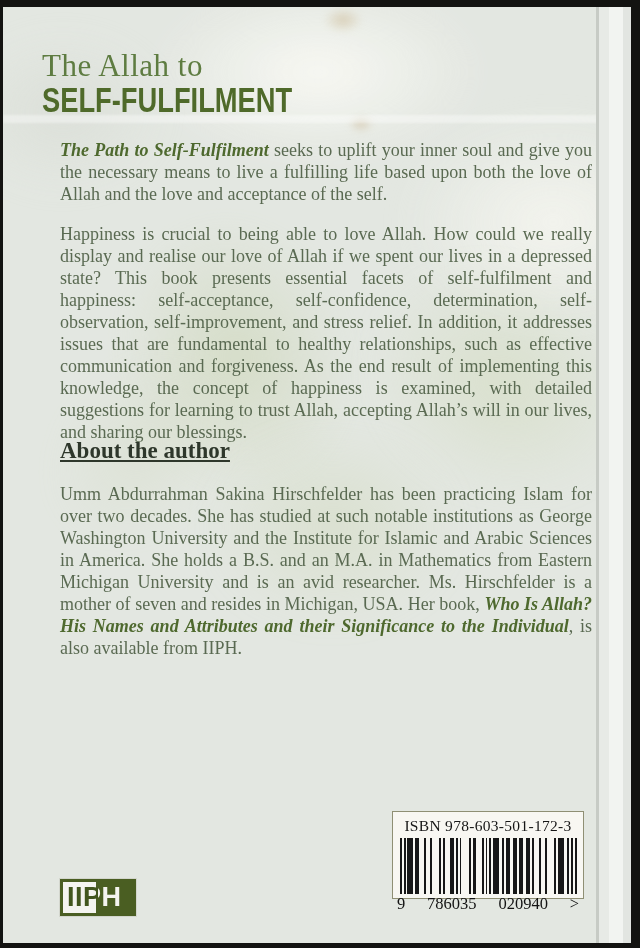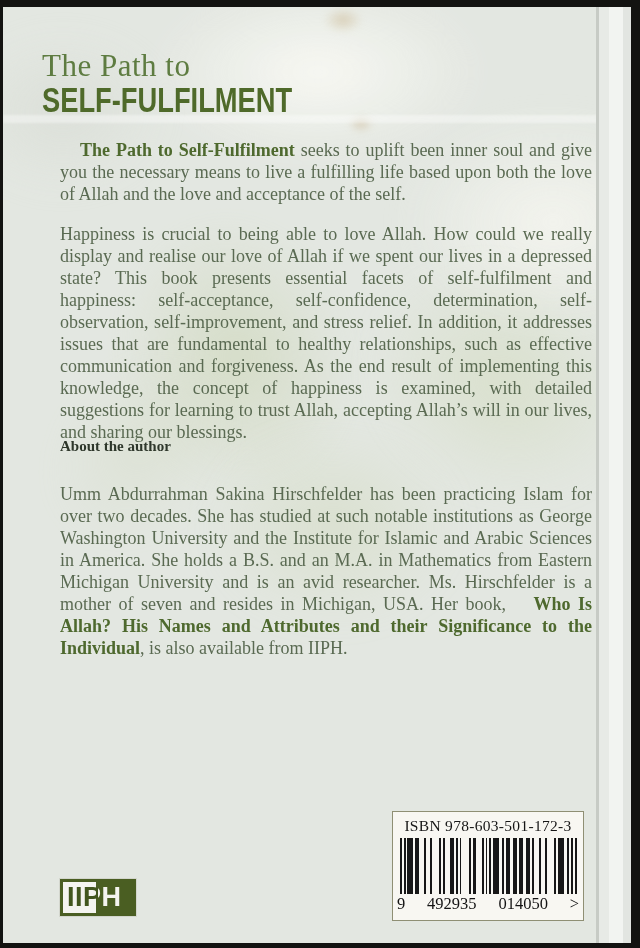--- a/index.html
+++ b/index.html
@@ -57,41 +57,42 @@
     transform:scaleX(.78); transform-origin:0 50%; letter-spacing:0;
     white-space:nowrap;
   }
   .body-par{
     left:60px; width:532px; margin:0; font-size:18px; line-height:22px;
     color:var(--body-text); text-align:justify;
   }
   .p1{top:139px;}
   .p2{top:223px;}
   .about-heading{
-    left:60px; top:438px; margin:0; font-size:15px; font-weight:700;
+    left:60px; top:438px; margin:0; font-size:23px; font-weight:700;
     color:var(--heading-dark);
+    text-decoration:underline;
   }
   .p3{top:483px;}
-  .lead-italic{font-weight:700; color:var(--accent-bold-green);margin-left:20px;}
+  .lead-italic{font-weight:700; font-style:italic; color:var(--accent-bold-green);}
   
   .iiph-logo{
     left:59px; top:878px; width:78px; height:39px;
     background:var(--logo-green); border:1px solid #d3d6cd; box-sizing:border-box;
   }
   .iiph-white-panel{position:absolute; left:3px; top:3px; bottom:3px; width:33px; background:var(--logo-white);}
   .iiph-text{
     position:absolute; inset:0; display:flex; align-items:center;
     padding-left:7px; font-family:"Liberation Sans", sans-serif;
     font-weight:700; font-size:27px; letter-spacing:.5px; line-height:1;
   }
   .iiph-text.green{color:#42561e; clip-path:inset(0 calc(100% - 38px) 0 0);}
   .iiph-text.white{color:var(--logo-white); clip-path:inset(0 0 0 38px);}
   
   .barcode-box{
-    left:392px; top:811px; width:192px; height:110px; box-sizing:border-box;
+    left:392px; top:811px; width:192px; height:88px; box-sizing:border-box;
     background:var(--barcode-bg); border:1px solid #8f8f74; padding-top:5px;
     z-index:2;
   }
   .isbn-label{
     text-align:center; font-size:15.5px; color:#161616; letter-spacing:.3px;
     margin:0 0 3px 0; white-space:nowrap;
   }
   .bars{display:flex; height:56px; width:176px; margin:0 auto;}
   .bar{flex:1;}
   .bar.on{background:var(--bar-black);}
@@ -113,24 +114,24 @@
     <div class="blob leaf2"></div>
     <div class="blob leaf3"></div>
     <div class="blob leaf4"></div>
     <div class="blob speck1"></div>
     <div class="blob speck2"></div>
     <div class="scanband"></div>
   </div>
 
   <div class="edge-band"></div>
 
-  <div class="abs title-line1">The Path to</div>
+  <div class="abs title-line1">The Allah to</div>
   <div class="abs title-line2">SELF-FULFILMENT</div>
 
-  <p class="abs body-par p1"><span class="lead-italic">The Path to Self-Fulfilment</span><span> seeks to uplift been inner soul and give you the necessary means to live a fulfilling life based upon both the love of Allah and the love and acceptance of the self.</span></p>
+  <p class="abs body-par p1"><span class="lead-italic">The Path to Self-Fulfilment</span><span> seeks to uplift your inner soul and give you the necessary means to live a fulfilling life based upon both the love of Allah and the love and acceptance of the self.</span></p>
 
   <p class="abs body-par p2">Happiness is crucial to being able to love Allah. How could we really display and realise our love of Allah if we spent our lives in a depressed state? This book presents essential facets of self-fulfilment and happiness: self-acceptance, self-confidence, determination, self-observation, self-improvement, and stress relief. In addition, it addresses issues that are fundamental to healthy relationships, such as effective communication and forgiveness. As the end result of implementing this knowledge, the concept of happiness is examined, with detailed suggestions for learning to trust Allah, accepting Allah’s will in our lives, and sharing our blessings.</p>
 
   <h2 class="abs about-heading">About the author</h2>
 
   <p class="abs body-par p3"><span>Umm Abdurrahman Sakina Hirschfelder has been practicing Islam for over two decades. She has studied at such notable institutions as George Washington University and the Institute for Islamic and Arabic Sciences in America. She holds a B.S. and an M.A. in Mathematics from Eastern Michigan University and is an avid researcher. Ms. Hirschfelder is a mother of seven and resides in Michigan, USA. Her book, </span><span class="lead-italic">Who Is Allah? His Names and Attributes and their Significance to the Individual</span><span>, is also available from IIPH.</span></p>
 
   <div class="abs iiph-logo">
     <div class="iiph-white-panel"></div>
     <div class="iiph-text green">IIPH</div>
@@ -231,18 +232,18 @@
         <div class="bar off"></div>
         <div class="bar off"></div>
         <div class="bar on"></div>
         <div class="bar off"></div>
         <div class="bar on"></div>
         <div class="bar off"></div>
         <div class="bar on"></div>
       </div>
     <div class="digits">
       <span>9</span>
-      <span>492935</span>
-      <span>014050</span>
+      <span>786035</span>
+      <span>020940</span>
       <span>&gt;</span>
     </div>
   </div>
 </div>
 
 </body></html>

